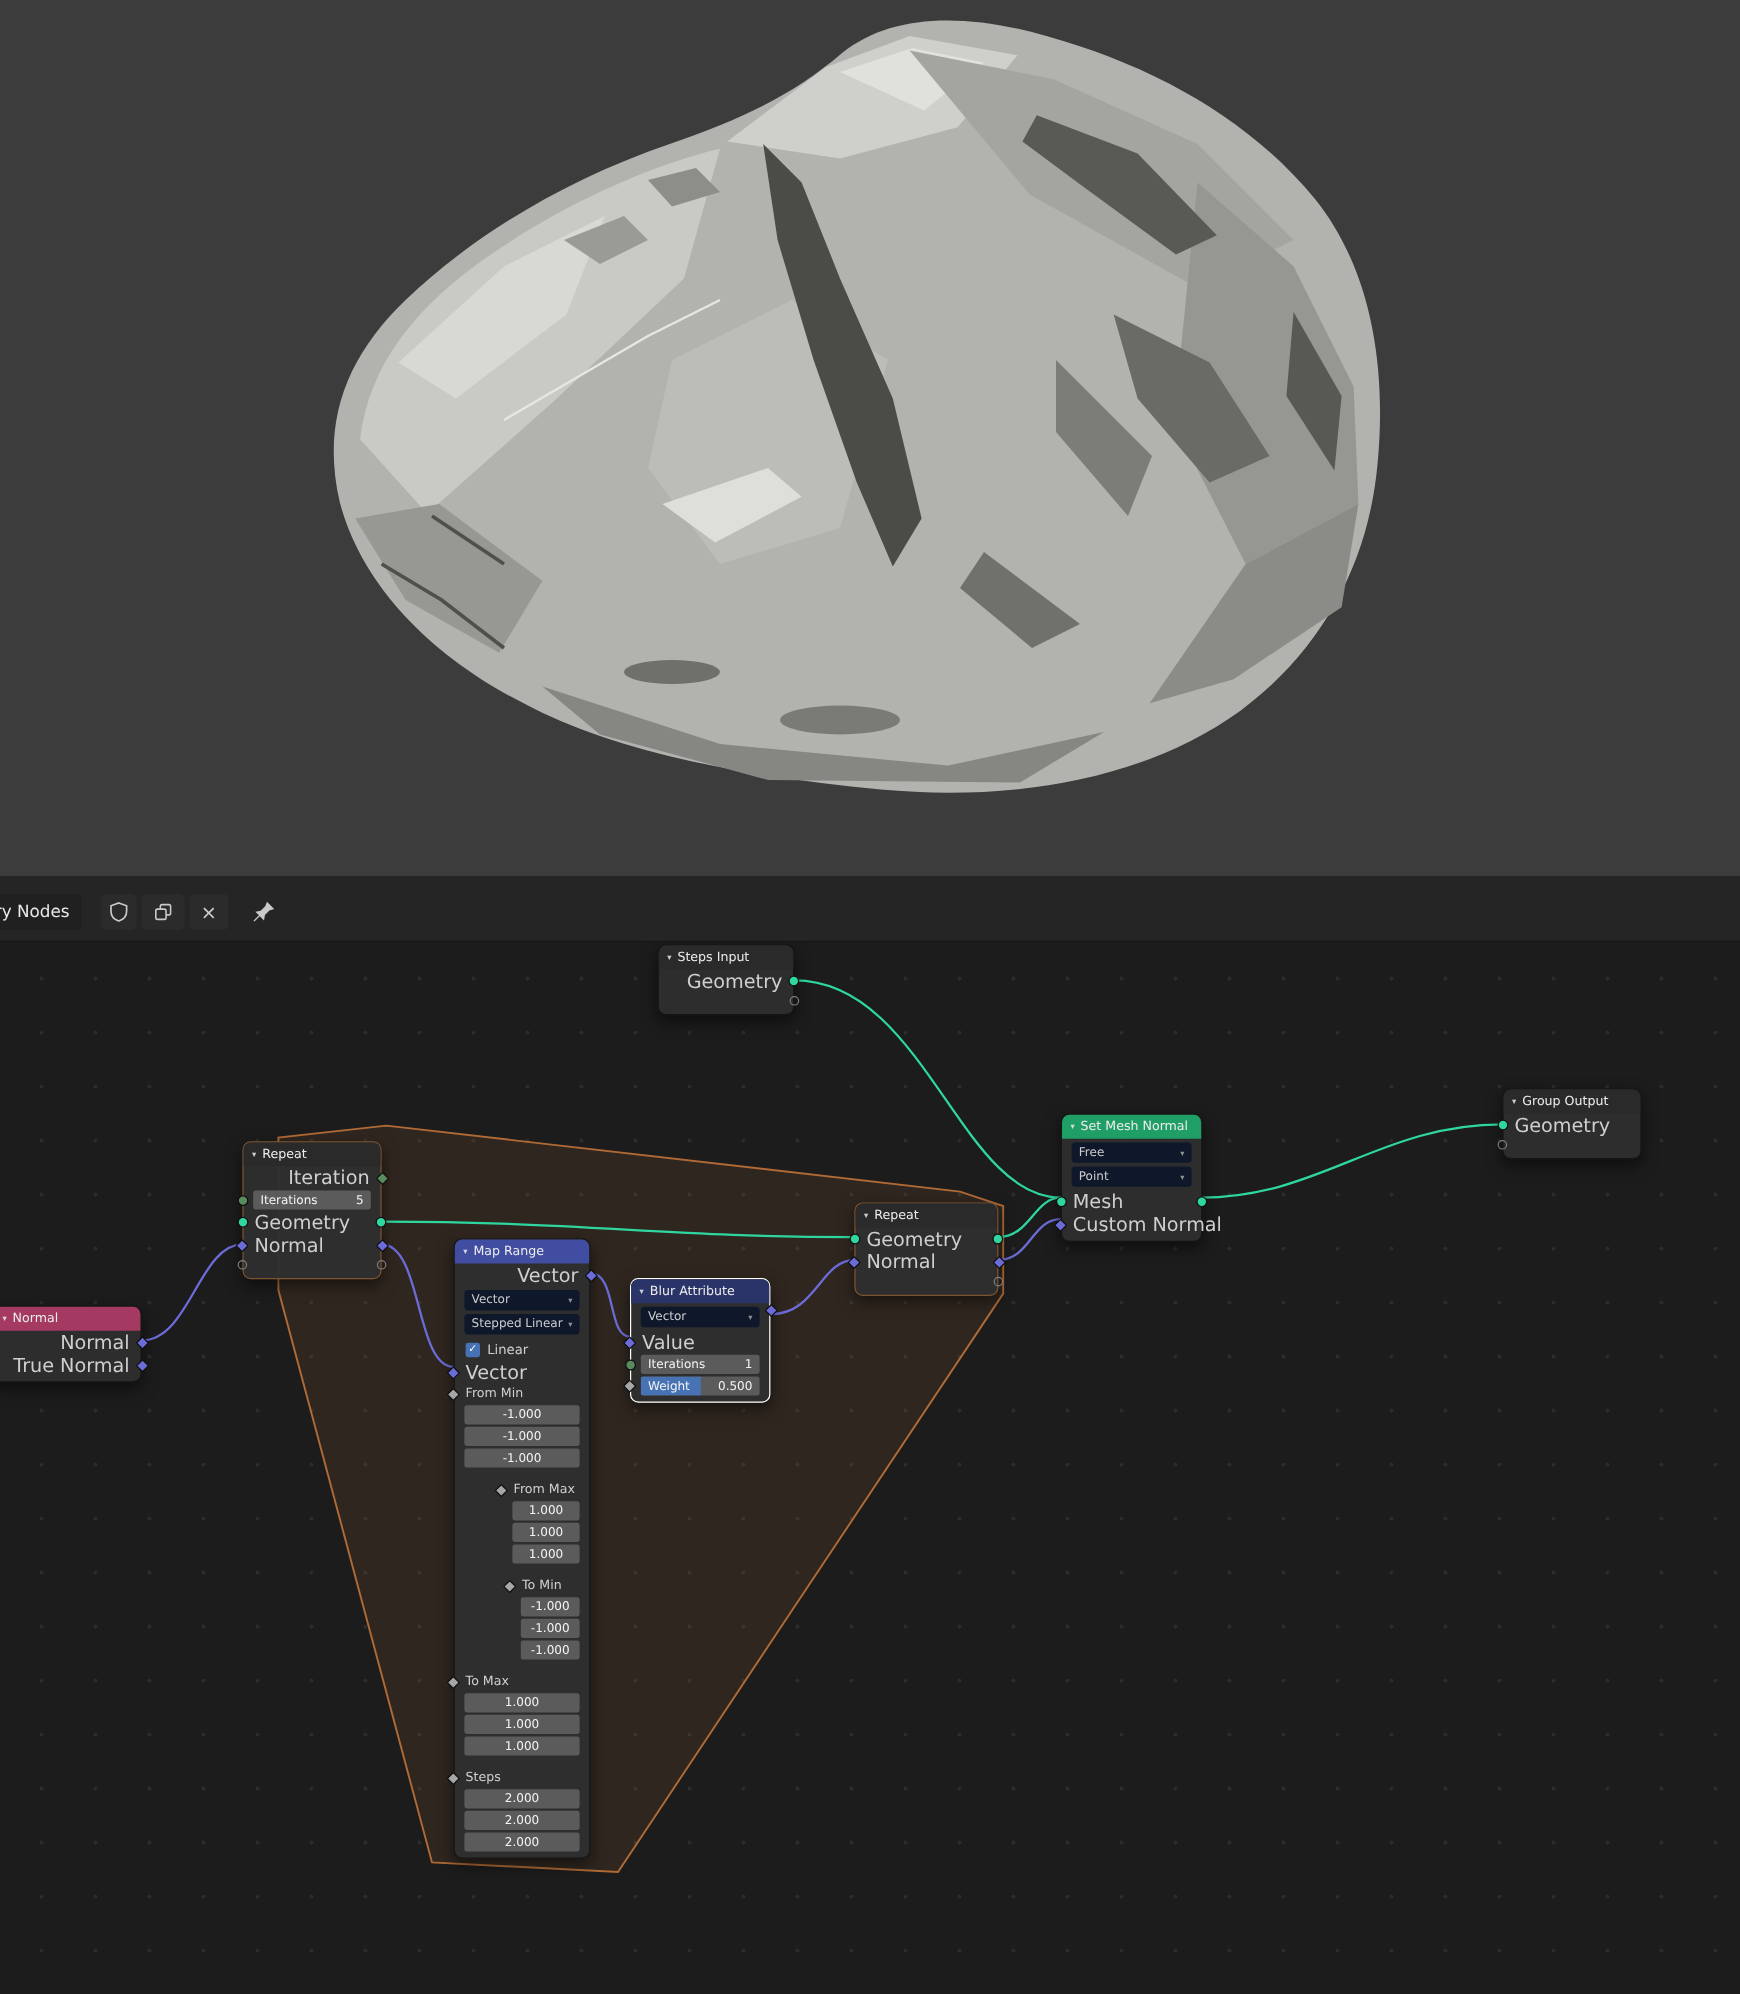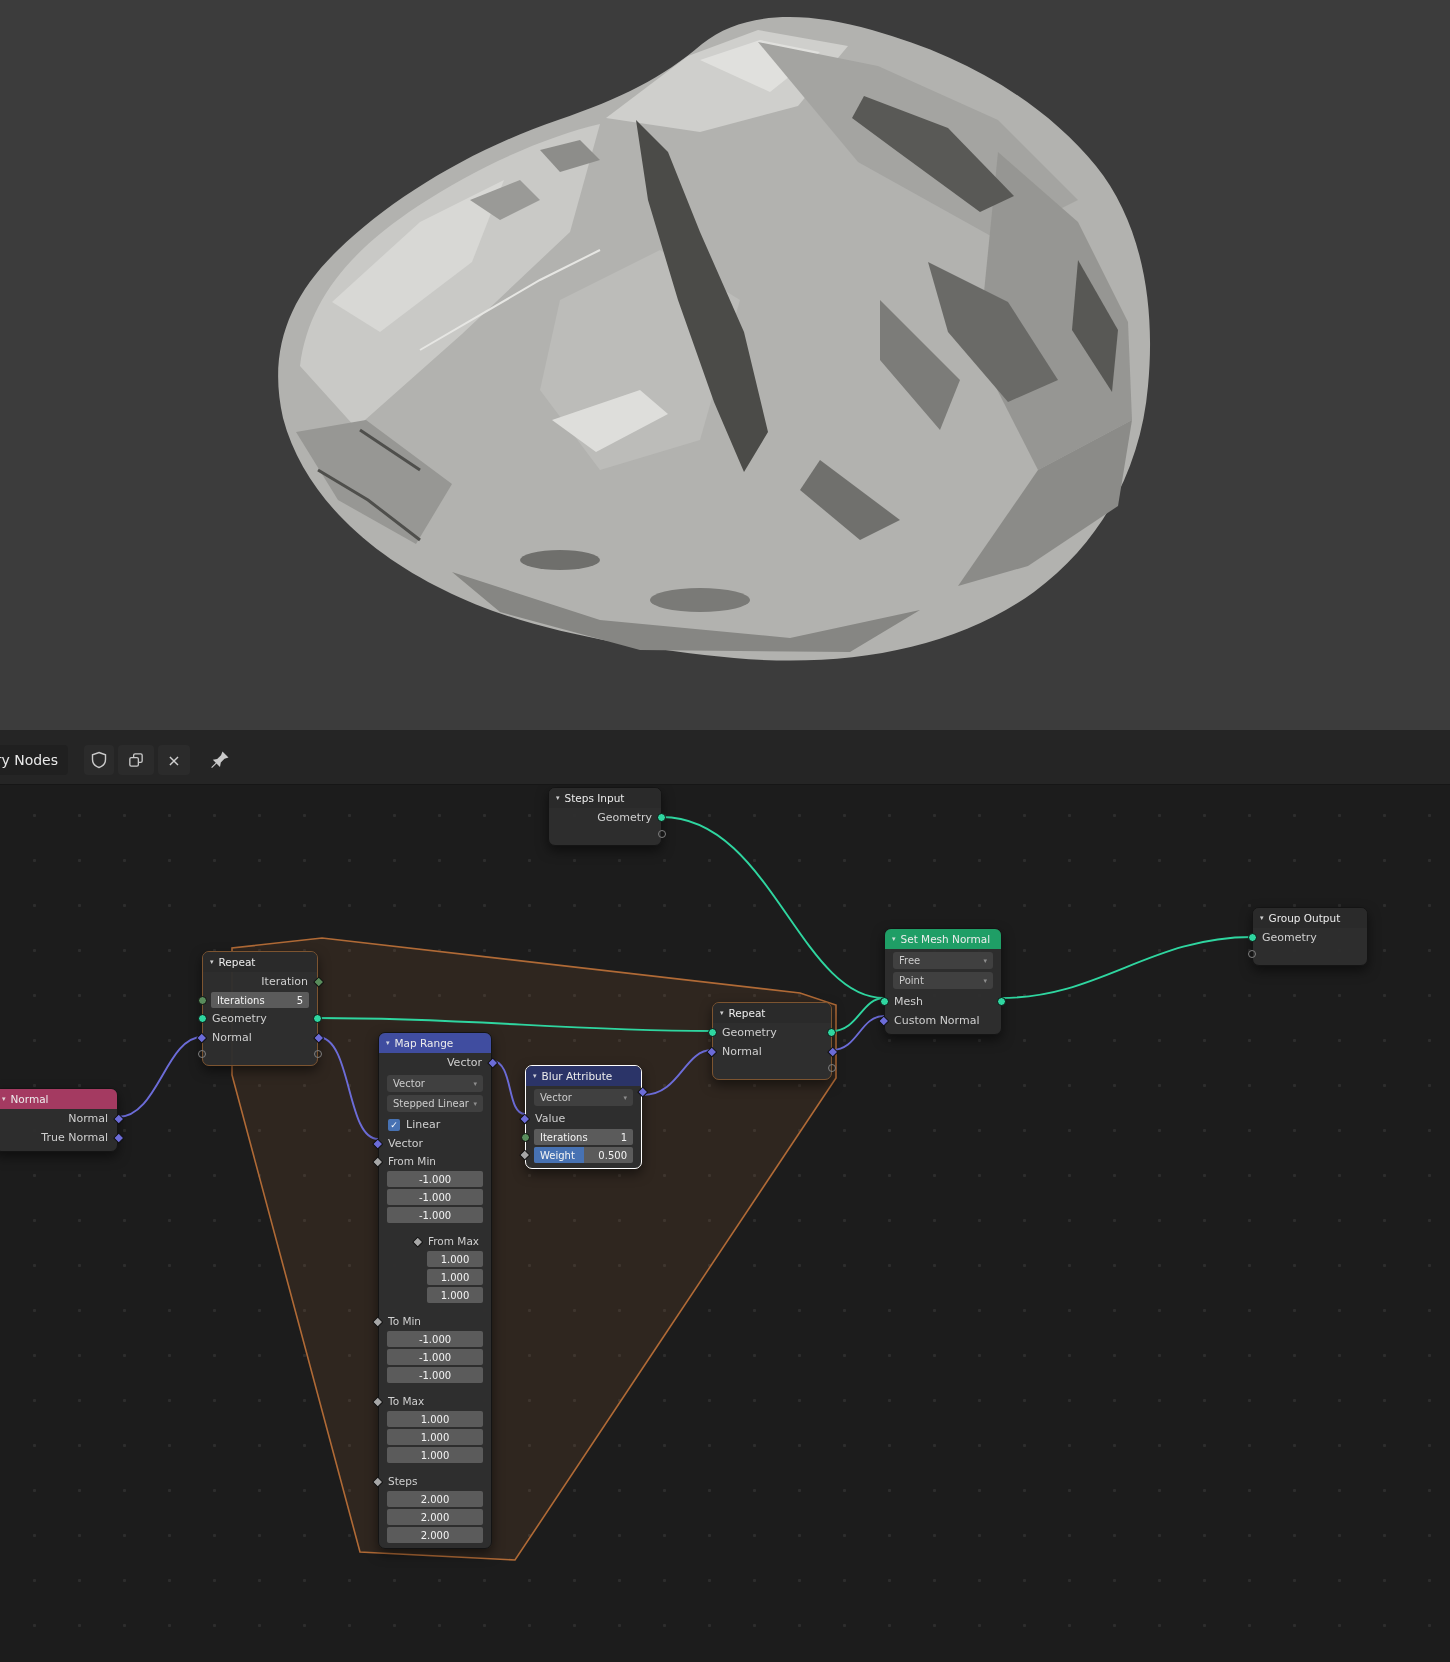--- a/index.html
+++ b/index.html
@@ -37,32 +37,32 @@
   .hd{height:20px;display:flex;align-items:center;gap:5px;padding:0 7px;border-radius:6px 6px 0 0;
     font-size:10.5px;color:#ececec;white-space:nowrap;overflow:hidden;}
   .chev{font-size:7px;opacity:.85;}
   .hd-gray{background:#2a2a2a;}
   .hd-green{background:#1f9e66;}
   .hd-blue{background:#404da0;}
   .hd-navy{background:#2b3468;}
   .hd-rose{background:#a43a61;}
   .row{position:relative;height:19px;line-height:19px;padding:0 9px;white-space:nowrap;}
   .row.r{text-align:right;}
-  .rowlabel{font-size:11px;}
+  .rowlabel{font-size:16px;}
   .spacer{height:14px;position:relative;}
   .sock{position:absolute;top:50%;width:9px;height:9px;margin-top:-4.5px;border-radius:50%;
     border:1px solid #0e0e0e;z-index:5;box-sizing:border-box;}
   .sock.l{left:-5px;} .sock.rr{right:-5px;}
   .sock.d{width:7.5px;height:7.5px;margin-top:-3.75px;border-radius:1px;transform:rotate(45deg);}
   .sock.geo{background:var(--socket_geometry,#2fd6a0);}
   .sock.vec{background:var(--socket_vector,#6c6cd8);}
   .sock.int{background:var(--socket_integer,#598c5c);}
   .sock.flt{background:var(--socket_float,#a6a6a6);}
   .sock.ring{background:transparent;border:1.5px solid #7e7e7e;width:8px;height:8px;}
-  .dd{margin:3px 8px;height:17px;background:#404040;border-radius:3px;display:flex;align-items:center;
+  .dd{margin:3px 8px;height:17px;background:#0f172a;border-radius:3px;display:flex;align-items:center;
     justify-content:space-between;padding:0 6px;font-size:10px;color:#cccccc;position:relative;}
   .dd .arrow{font-size:7px;color:#8f8f8f;}
   .fldrow{position:relative;padding:1px 0;}
   .fld{margin:0 8px;height:16px;background:#5b5b5b;border-radius:2px;display:flex;align-items:center;
     justify-content:center;font-size:10px;color:#f4f4f4;}
   .fld.split{justify-content:space-between;padding:0 6px;}
   .stack .fldrow{padding:1px 0;}
   .slider{position:relative;overflow:hidden;text-align:center;}
   .slider .fill{position:absolute;left:0;top:0;bottom:0;width:50%;background:var(--slider_fill,#4772b3);}
   .slider span{position:relative;z-index:1;}
@@ -283,21 +283,21 @@
       <div class="fldrow">
           <div class="fld">1.000</div>
         </div>
       <div class="fldrow">
           <div class="fld">1.000</div>
         </div>
       <div class="fldrow">
           <div class="fld">1.000</div>
         </div>
     </div>
-    <div class="stack" style="margin-bottom:9px;">
+    <div class="stack" style="margin-bottom:9px;padding-left:47px;">
       <div class="grouplabel"><span class="sock d flt l"></span>
         <span>To Min</span></div>
       <div class="fldrow">
           <div class="fld">-1.000</div>
         </div>
       <div class="fldrow">
           <div class="fld">-1.000</div>
         </div>
       <div class="fldrow">
           <div class="fld">-1.000</div>

